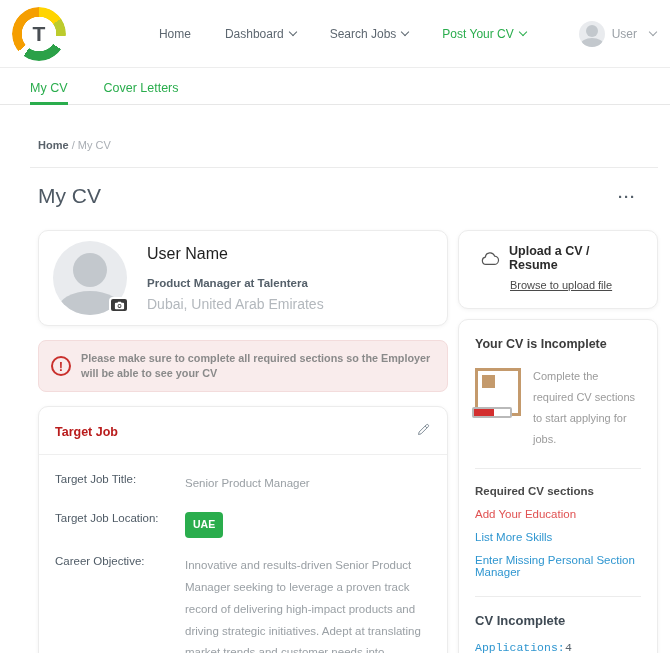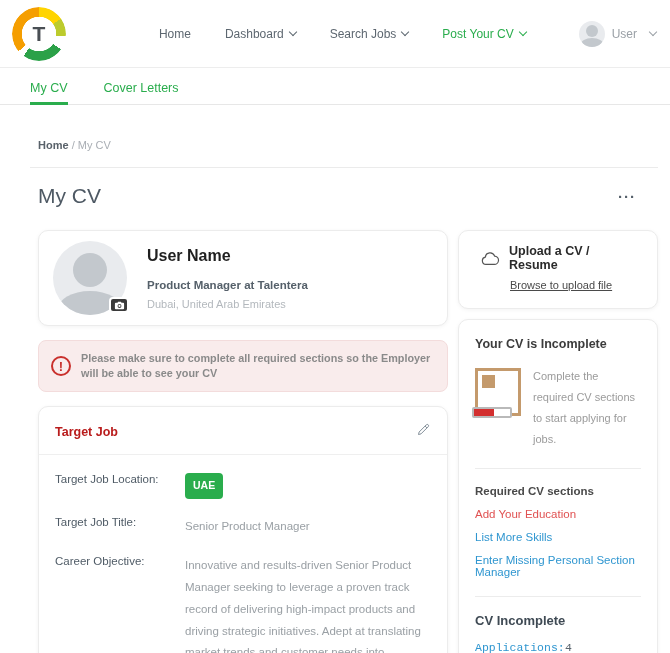--- a/index.html
+++ b/index.html
@@ -49,23 +49,23 @@
 
   .card { background:#fff; border:1px solid #ececec; border-radius:10px; box-shadow:0 1px 4px rgba(0,0,0,.05); }
 
   
   .profile-card { display:flex; align-items:center; gap:20px; padding:10px 14px; }
   .avatar-wrap { position:relative; width:74px; height:74px; }
   .avatar.lg { width:74px; height:74px; }
   .cam-badge { position:absolute; right:-2px; bottom:2px; width:20px; height:16px; background:#3a3a3a; border-radius:4px;
     border:2px solid #fff; display:flex; align-items:center; justify-content:center; cursor:pointer; }
   .cam-badge svg { width:11px; height:11px; }
-  .profile-name { font-size:16px; font-weight:bold; color:#1f1f1f; }
+  .profile-name { font-size:16px; font-weight:normal; color:#1f1f1f; }
   .profile-headline { font-size:11.5px; font-weight:bold; color:#55606a; margin-top:14px; }
-  .profile-location { font-size:11px; color:#b3b8bd; margin-top:7px; }
+  .profile-location { font-size:14px; color:#b3b8bd; margin-top:7px; }
 
   
   .warning { margin-top:14px; background:#f9ecec; border:1px solid #f3dcdc; border-radius:8px;
     display:flex; align-items:center; gap:10px; padding:10px 12px; }
   .warn-icon { flex:0 0 20px; width:20px; height:20px; border-radius:50%; border:2px solid #c9302c;
     color:#c9302c; font-weight:bold; font-size:13px; display:flex; align-items:center; justify-content:center; }
   .warning p { font-size:10.8px; font-weight:bold; color:#8a8a8a; line-height:1.4; }
 
   
   .tj-card { margin-top:14px; }
@@ -197,26 +197,26 @@
             <span class="tj-title">Target Job</span>
             <span class="pencil">
               <svg viewBox="0 0 24 24" fill="none" stroke="#7a8691" stroke-width="1.5" stroke-linejoin="round">
                   <path d="M4 20l1-4L16.5 4.5a2.12 2.12 0 0 1 3 3L8 19l-4 1z"></path>
                   <path d="M14.5 6.5l3 3"></path>
                 </svg>
             </span>
           </div>
           <div class="tj-body">
             <div class="frow">
+              <div class="flabel">Target Job Title:</div>
+              <div class="fvalue">Senior Product Manager</div>
+            </div>
+            <div class="frow">
               <div class="flabel">Target Job Location:</div>
               <div class="fvalue"><span class="badge">UAE</span></div>
-            </div>
-            <div class="frow">
-              <div class="flabel">Target Job Title:</div>
-              <div class="fvalue">Senior Product Manager</div>
             </div>
             <div class="frow">
               <div class="flabel">Career Objective:</div>
               <div class="fvalue">
                 <span>Innovative and results-driven Senior Product Manager seeking to leverage a proven track record of delivering high-impact products and driving strategic initiatives. Adept at translating market trends and customer needs into actionable product strategies, with a strong focus on optimizing product per...</span><br>
                 
               </div>
             </div>
 
           </div>

